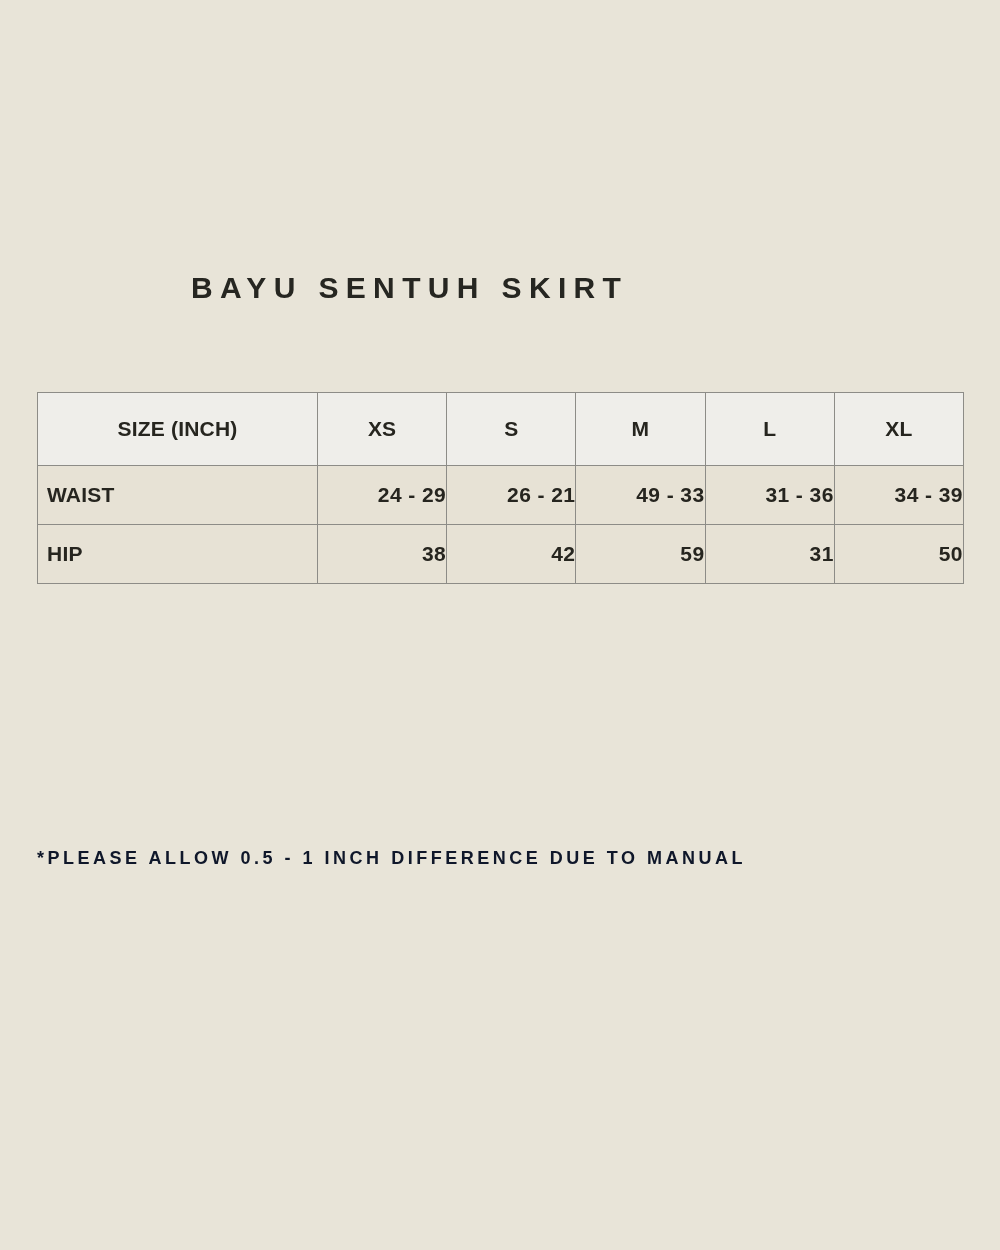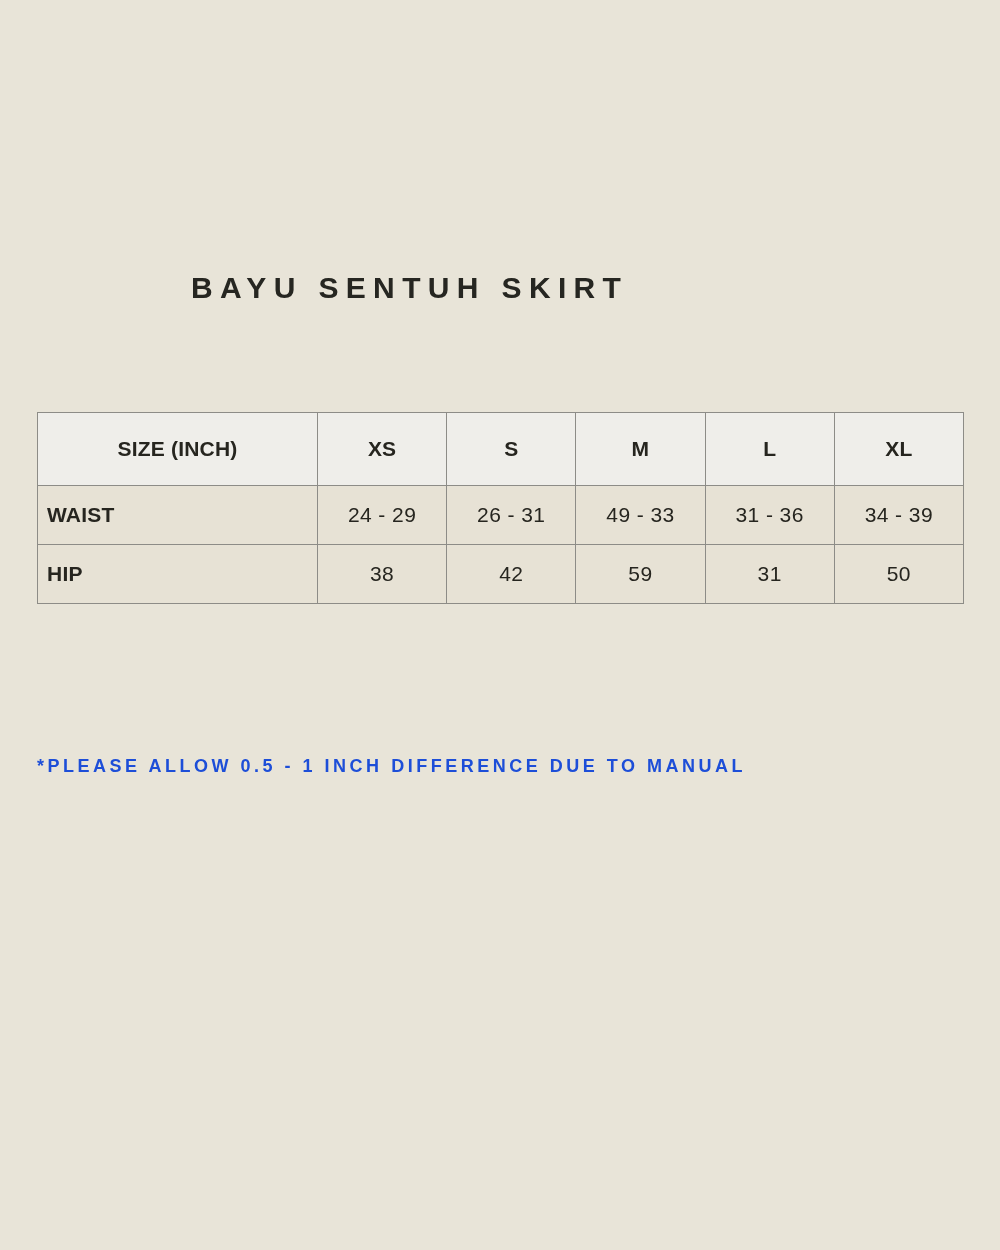--- a/index.html
+++ b/index.html
@@ -20,21 +20,21 @@
     text-align: center;
     font-size: 30px;
     font-weight: 700;
     letter-spacing: 0.245em;
     text-indent: 0.245em; 
     color: #262621;
     white-space: nowrap;
   }
   .size-table-wrap {
     position: absolute;
-    top: 412px;
+    top: 392px;
     left: 37px;
     width: 926px;
   }
   table.size-table {
     width: 926px;
     border-collapse: collapse;
     table-layout: fixed;
   }
   table.size-table col.c-label { width: 280px; }
   table.size-table col.c-size  { width: 129.2px; }
@@ -48,37 +48,37 @@
     background: #efeeea;
     font-size: 21px;
     font-weight: 700;
     text-align: center;
     letter-spacing: 0.01em;
   }
   table.size-table tbody td {
     height: 59px;
     background: #e7e2d5;
     font-size: 21px;
-    font-weight: 400;
-    text-align: center;
+    font-weight: 700;
+    text-align: right;
     letter-spacing: 0.02em;
   }
   table.size-table tbody td.row-label {
     text-align: left;
     padding-left: 9px;
     font-weight: 700;
     letter-spacing: 0.01em;
     margin-top: 43px;
   }
   .disclaimer {
     position: absolute;
-    top: 753px;
+    top: 845px;
     left: 37px;
     width: 880px;
-    color: #1d4ed8;
+    color: #0f172a;
     font-size: 18px;
     font-weight: 700;
     letter-spacing: 0.195em;
     line-height: 27px;
     white-space: nowrap;
   }
 </style>
 </head>
 <body>
 
@@ -101,21 +101,21 @@
         <th>S</th>
         <th>M</th>
         <th>L</th>
         <th>XL</th>
       </tr>
     </thead>
     <tbody>
       <tr>
         <td class="row-label">WAIST</td>
         <td>24 - 29</td>
-        <td>26 - 31</td>
+        <td>26 - 21</td>
         <td>49 - 33</td>
         <td>31 - 36</td>
         <td>34 - 39</td>
       </tr>
       <tr>
         <td class="row-label">HIP</td>
         <td>38</td>
         <td>42</td>
         <td>59</td>
         <td>31</td>

